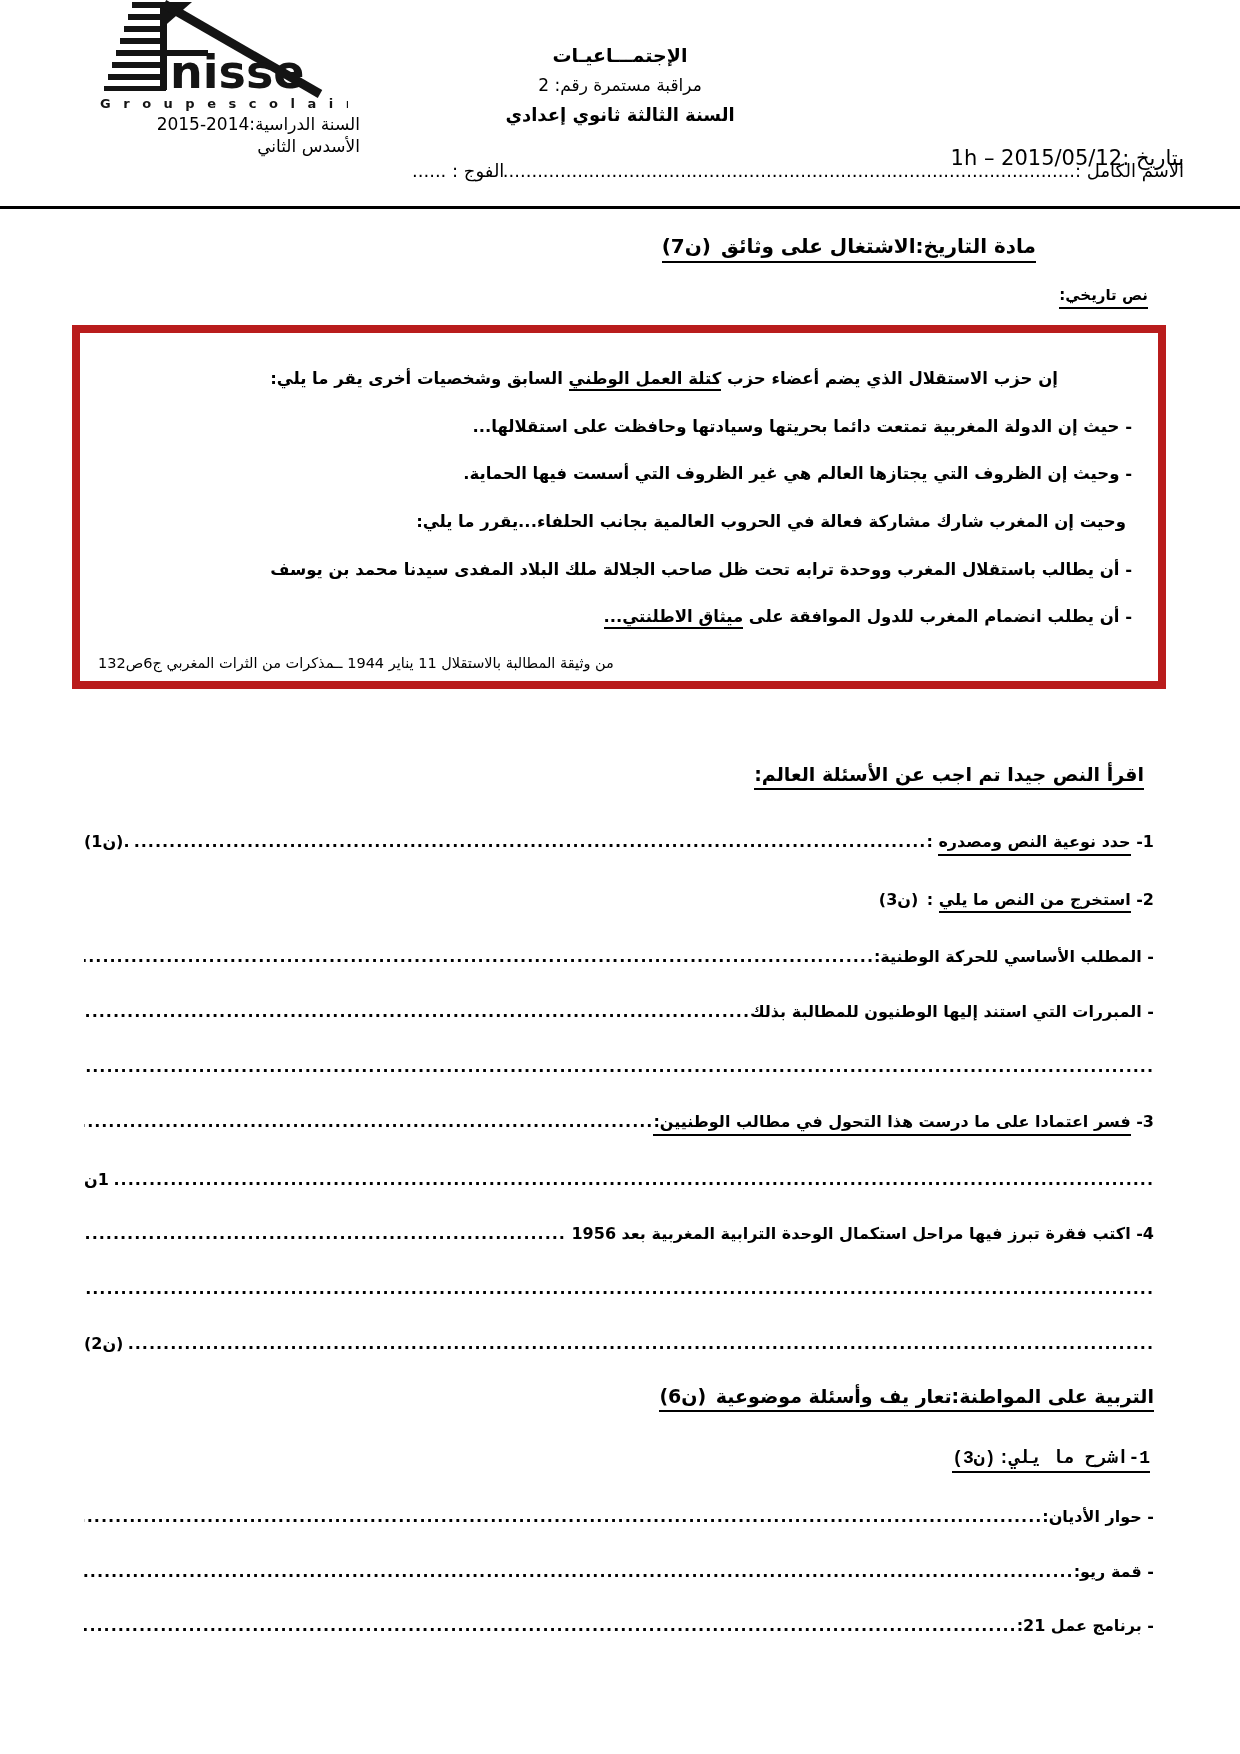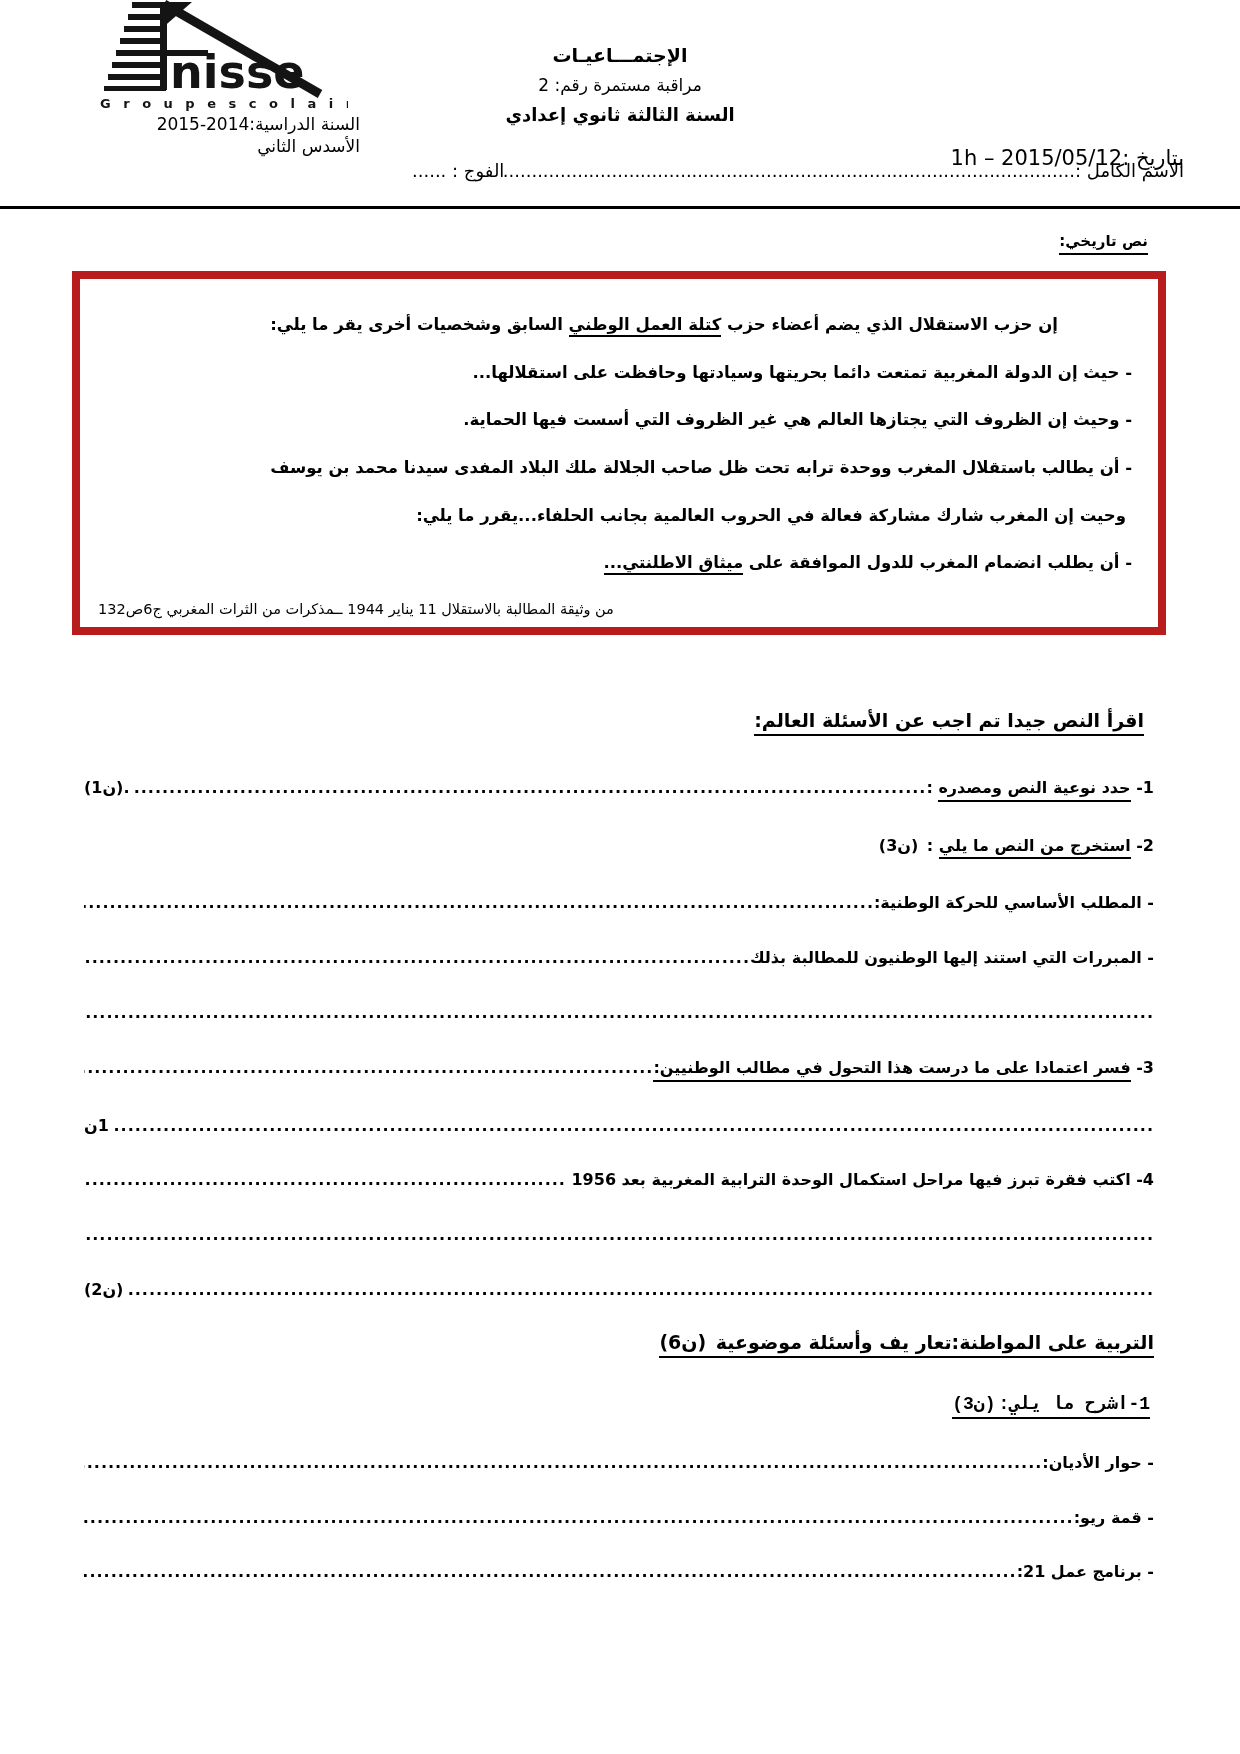--- a/index.html
+++ b/index.html
@@ -92,31 +92,34 @@
       <span>الاسم الكامل :</span>
       <span class="dots">..............................................................................................................................................................................................................................</span>
       <span>الفوج : </span>
       <span>......</span>
     </div>
 
   </header>
 
   <main class="content">
 
+    <div class="title-row history-title">
+      <span class="title-ib"><span>مادة التاريخ:الاشتغال على وثائق </span><span class="mark">(7ن)</span></span>
+    </div>
 
     <div class="title-row doc-label-row">
       <span class="title-ib">نص تاريخي:</span>
     </div>
 
     <div class="doc-box">
       <p class="doc-line indent1"><span>إن حزب الاستقلال الذي يضم أعضاء حزب </span><span class="u">كتلة العمل الوطني</span><span> السابق وشخصيات أخرى يقر ما يلي:</span></p>
       <p class="doc-line bullet">- حيث إن الدولة المغربية تمتعت دائما بحريتها وسيادتها وحافظت على استقلالها...</p>
       <p class="doc-line bullet">- وحيث إن الظروف التي يجتازها العالم هي غير الظروف التي أسست فيها الحماية.</p>
+      <p class="doc-line nob">وحيت إن المغرب شارك مشاركة فعالة في الحروب العالمية بجانب الحلفاء...يقرر ما يلي:</p>
       <p class="doc-line bullet">- أن يطالب باستقلال المغرب ووحدة ترابه تحت ظل صاحب الجلالة ملك البلاد المفدى سيدنا محمد بن يوسف</p>
-      <p class="doc-line nob">وحيت إن المغرب شارك مشاركة فعالة في الحروب العالمية بجانب الحلفاء...يقرر ما يلي:</p>
       <p class="doc-line bullet"><span>- أن يطلب انضمام المغرب للدول الموافقة على </span><span class="u">ميثاق الاطلنتي...</span></p>
       <p class="doc-source">من وثيقة المطالبة بالاستقلال 11 يناير 1944 ــمذكرات من الثرات المغربي ج6ص132</p>
     </div>
 
     <div class="title-row instr">
       <span class="title-ib">اقرأ النص جيدا تم اجب عن الأسئلة العالم:</span>
     </div>
 
     <div class="qline first-q">
       <span class="qnum">1- </span>

